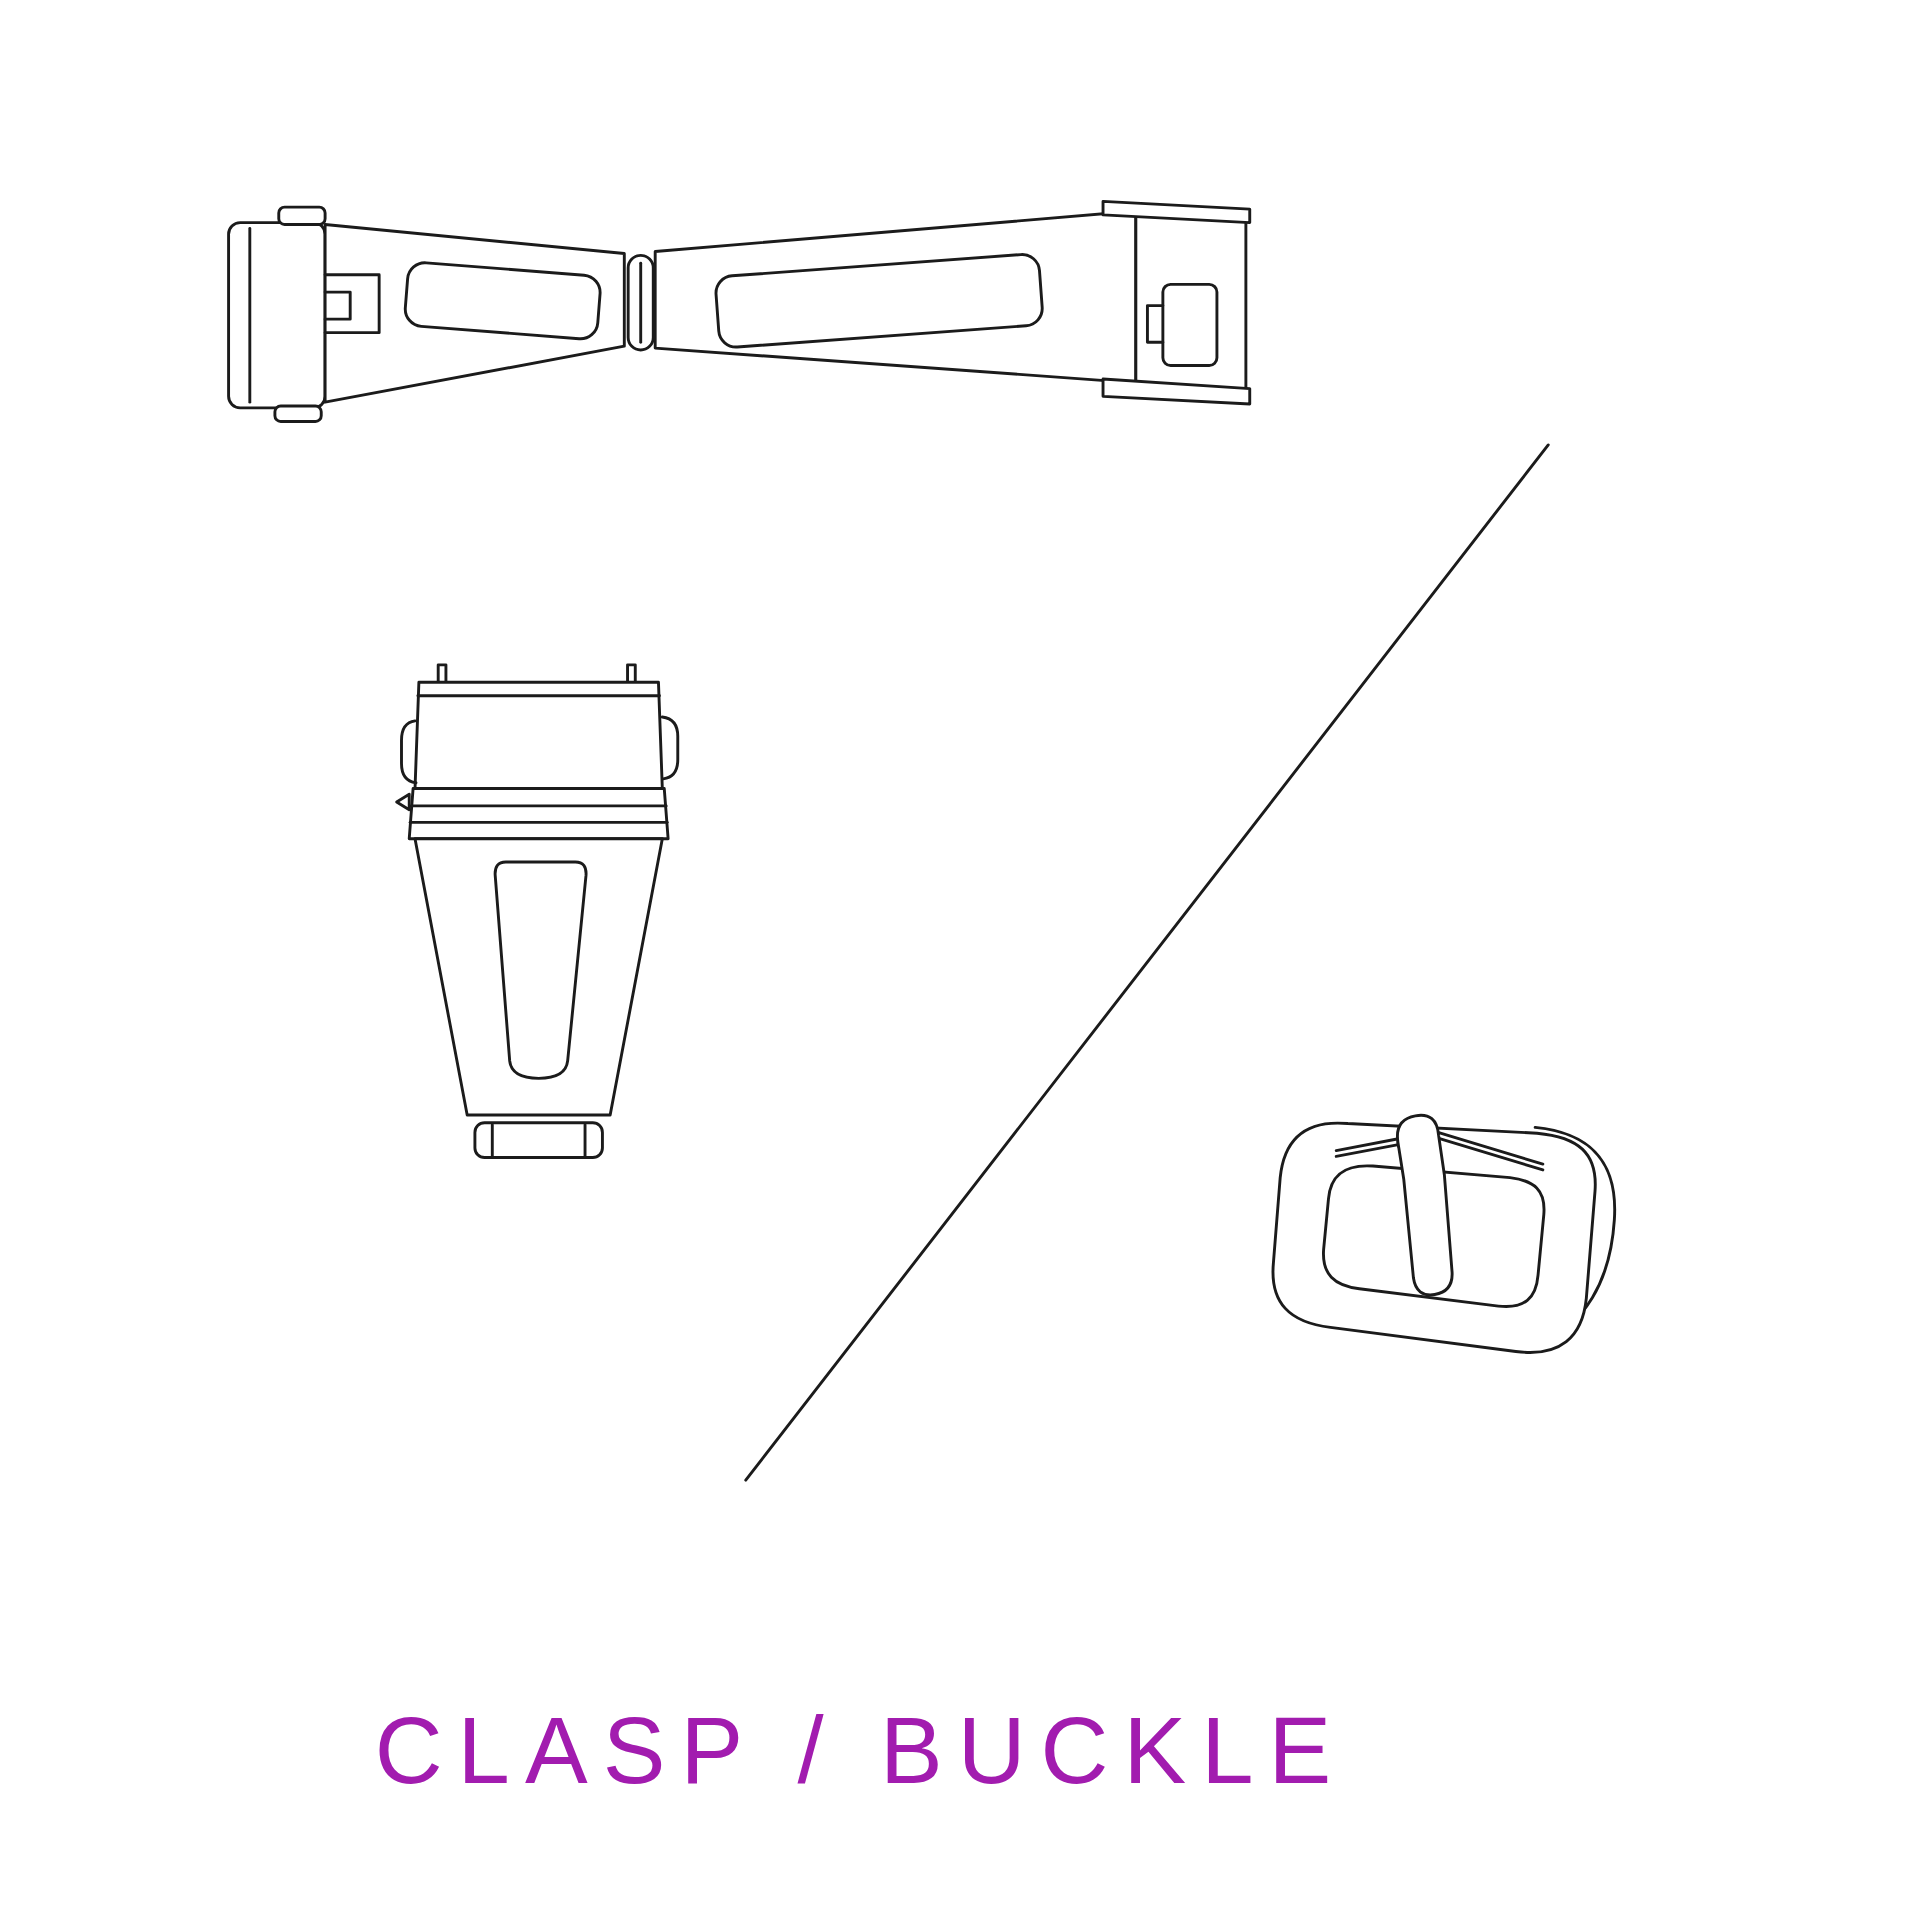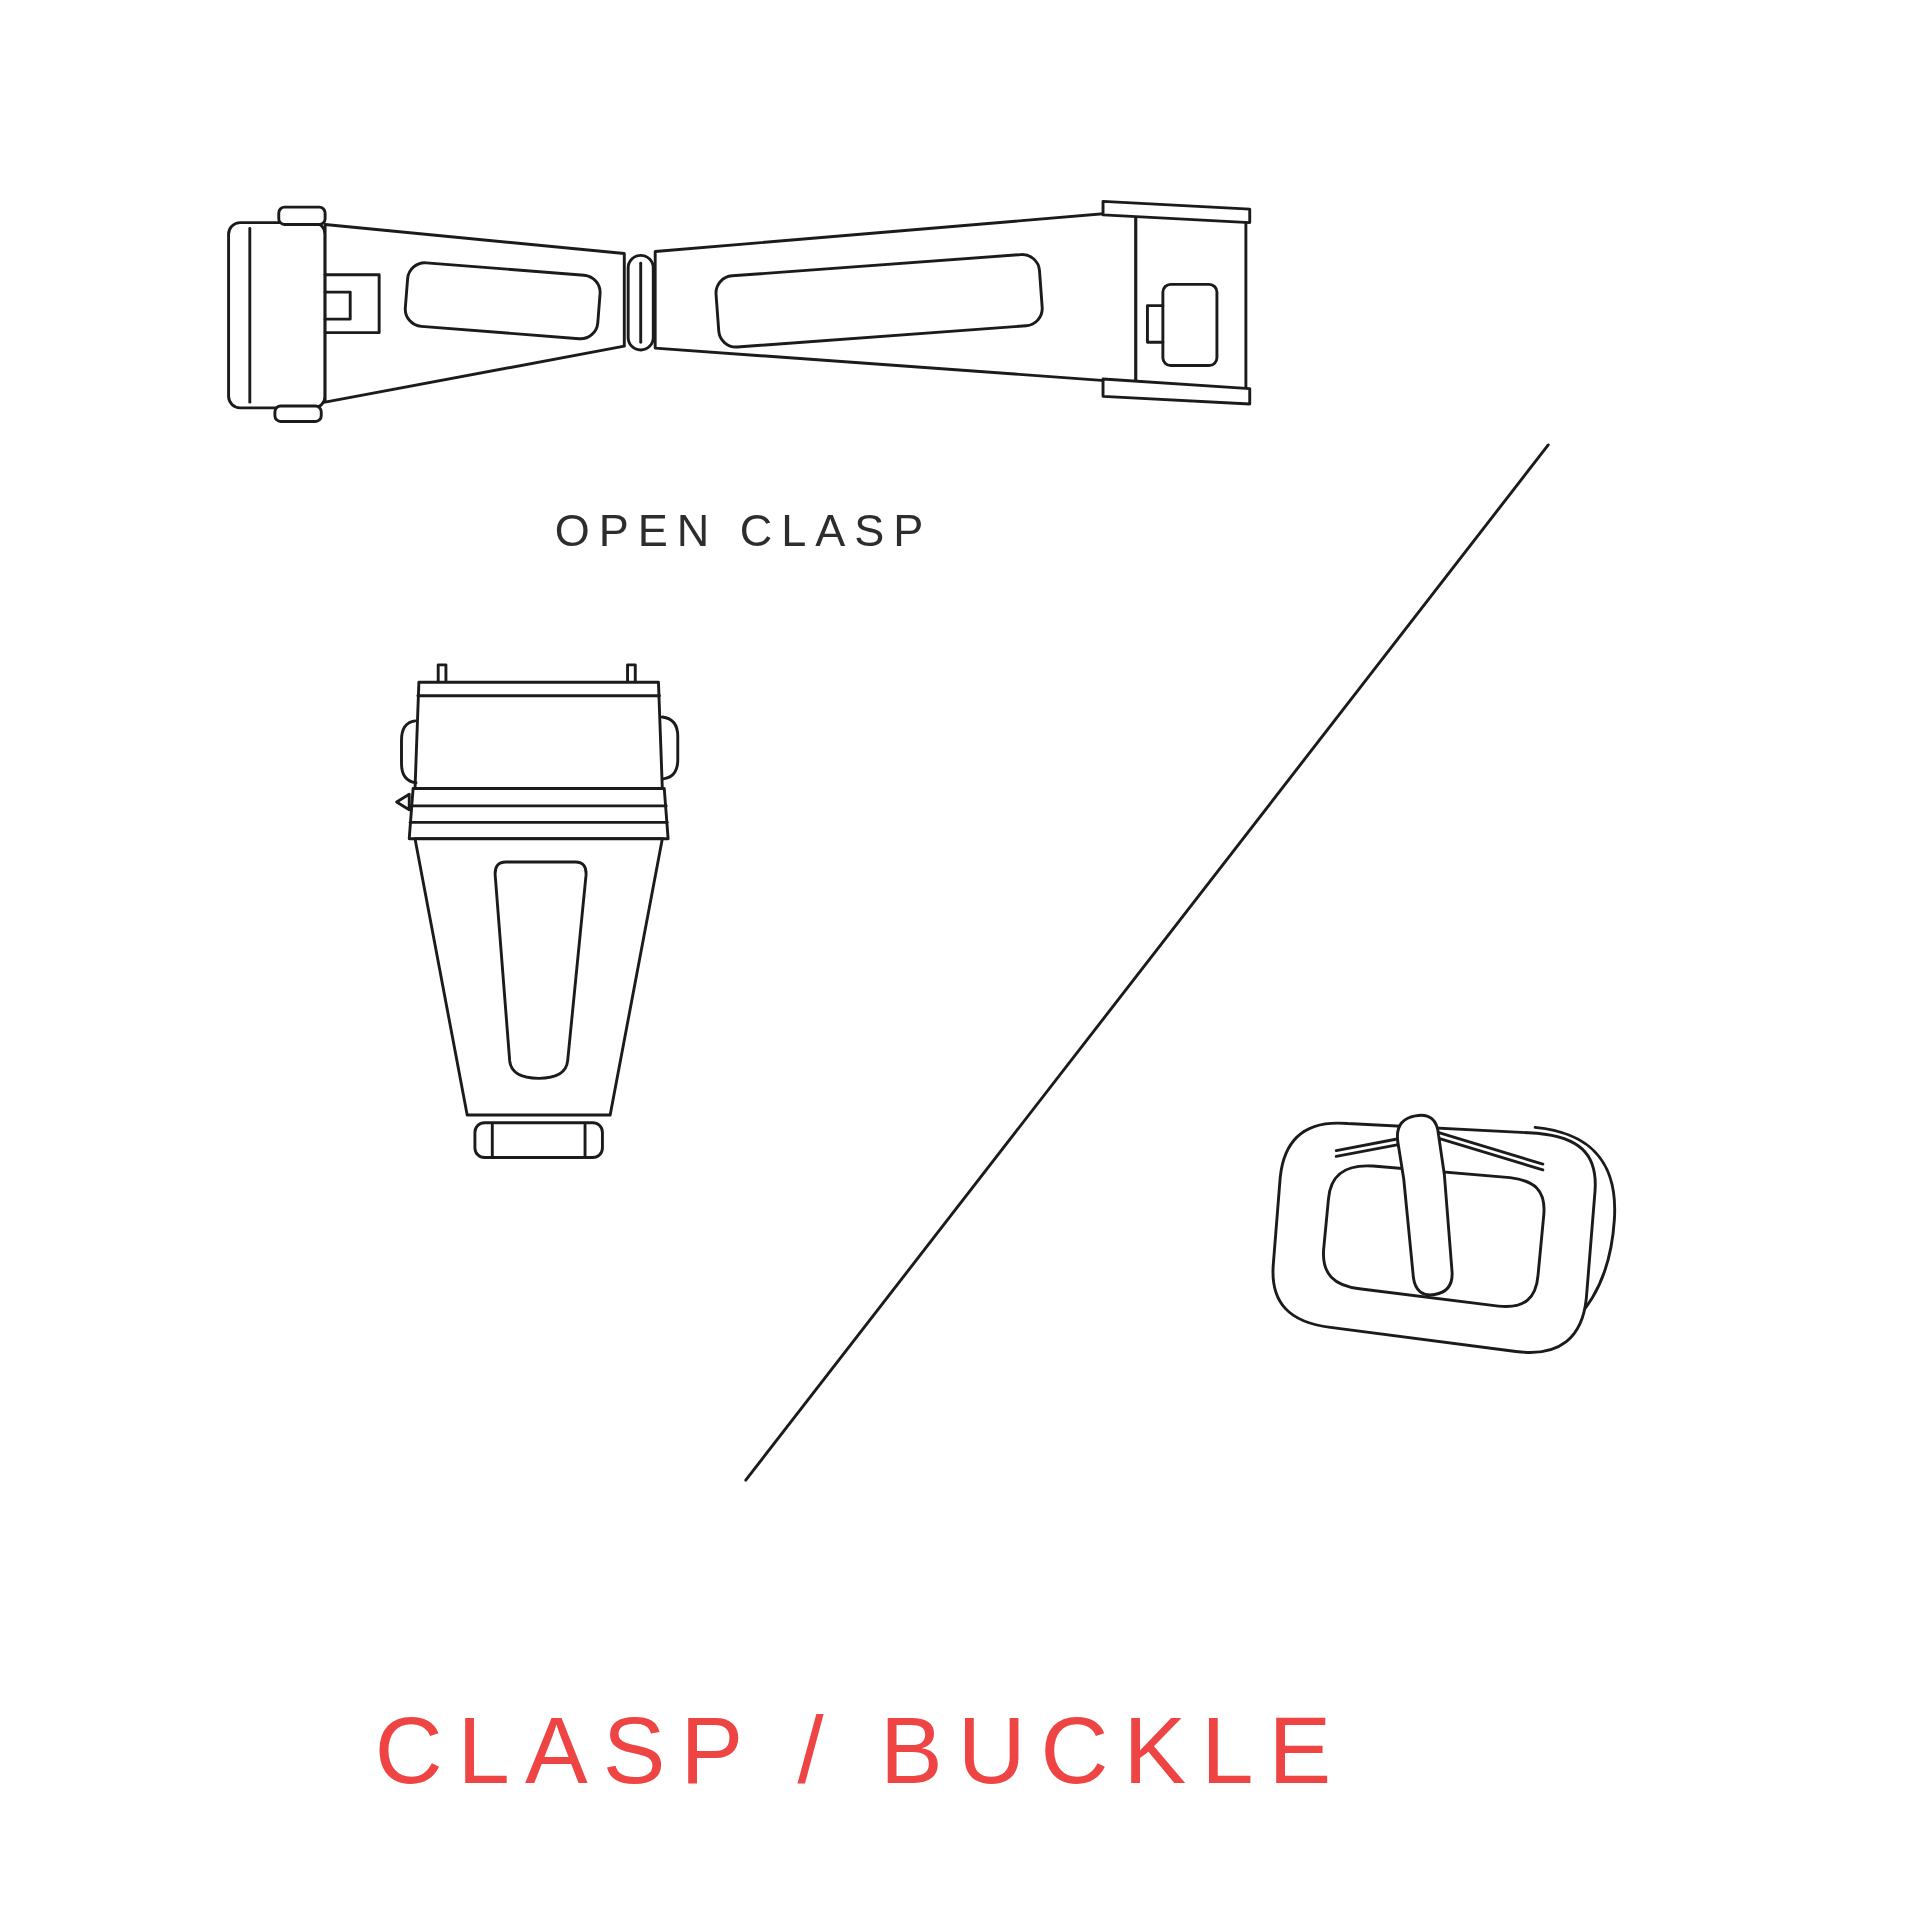--- a/index.html
+++ b/index.html
@@ -25,21 +25,21 @@
     font-size:45px;
     font-weight:500;
     white-space:nowrap;
   }
   .caption-open{left:309px;top:505px;width:869px;}
   .caption-closed{left:292px;top:1242px;width:483px;}
   .title{
     position:absolute;
     left:0;top:1697px;width:1721px;
     text-align:center;
-    color:#ef4444;
+    color:#a21caf;
     font-size:94px;
     font-weight:500;
     letter-spacing:0.16em;
     white-space:nowrap;
   }
 </style>
 </head>
 <body>
 
 <div class="canvas">
@@ -65,21 +65,20 @@
       <rect x="518" y="86" width="336" height="74" rx="18" fill="none" transform="rotate(-4.2 686 123)"></rect>
 
       <path d="M952 30 L1066 40 L1066 224 L952 208 Z"></path>
       <path d="M918 20 L1070 28 L1070 42 L918 34 Z"></path>
       <path d="M918 204 L1070 214 L1070 230 L918 222 Z"></path>
       <rect x="980" y="106" width="56" height="84" rx="8" fill="none"></rect>
       <path d="M980 128 h-16 v38 h16" fill="none"></path>
     </g>
   </svg>
 
-  <div class="caption caption-open">OPEN CLASP</div>
 
   <svg class="illus" style="left:384px;top:661px;" width="319" height="512" viewBox="0 0 330 530">
     <g fill="#ffffff" stroke="currentColor" stroke-width="3" stroke-linejoin="round" stroke-linecap="round">
 
       <path d="M56 22 V4 H64 V22" fill="none"></path>
       <path d="M252 22 V4 H260 V22" fill="none"></path>
 
       <path d="M36 22 H284 L288 132 H32 Z"></path>
       <line x1="35" y1="36" x2="285" y2="36" fill="none"></line>
 

